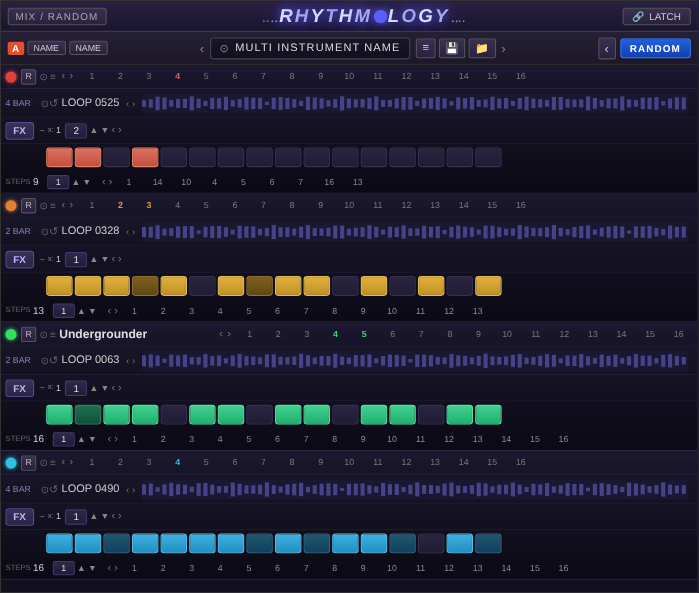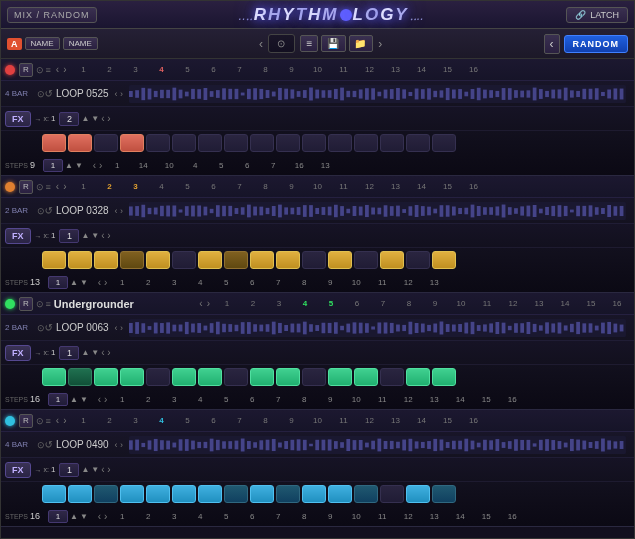--- a/index.html
+++ b/index.html
@@ -383,20 +383,21 @@
   <div class="second-bar">
     <div class="copy-paste-group">
       <span class="a-badge">A</span>
       <button class="copy-btn">NAME</button>
       <button class="paste-btn">NAME</button>
     </div>
     <div class="instrument-row">
       <button class="chevron-btn">‹</button>
       <div class="instrument-name-display">
         <span style="color:#888;">⊙</span>
+        <span style="font-size:10px;letter-spacing:1px;">MULTI INSTRUMENT NAME</span>
       </div>
       <div class="toolbar-icons">
         <button class="toolbar-icon-btn">≡</button>
         <button class="toolbar-icon-btn">💾</button>
         <button class="toolbar-icon-btn">📁</button>
       </div>
       <button class="chevron-btn">›</button>
     </div>
     <div style="display:flex;align-items:center;gap:4px;">
       <button class="toolbar-icon-btn" style="font-size:12px;">‹</button>

